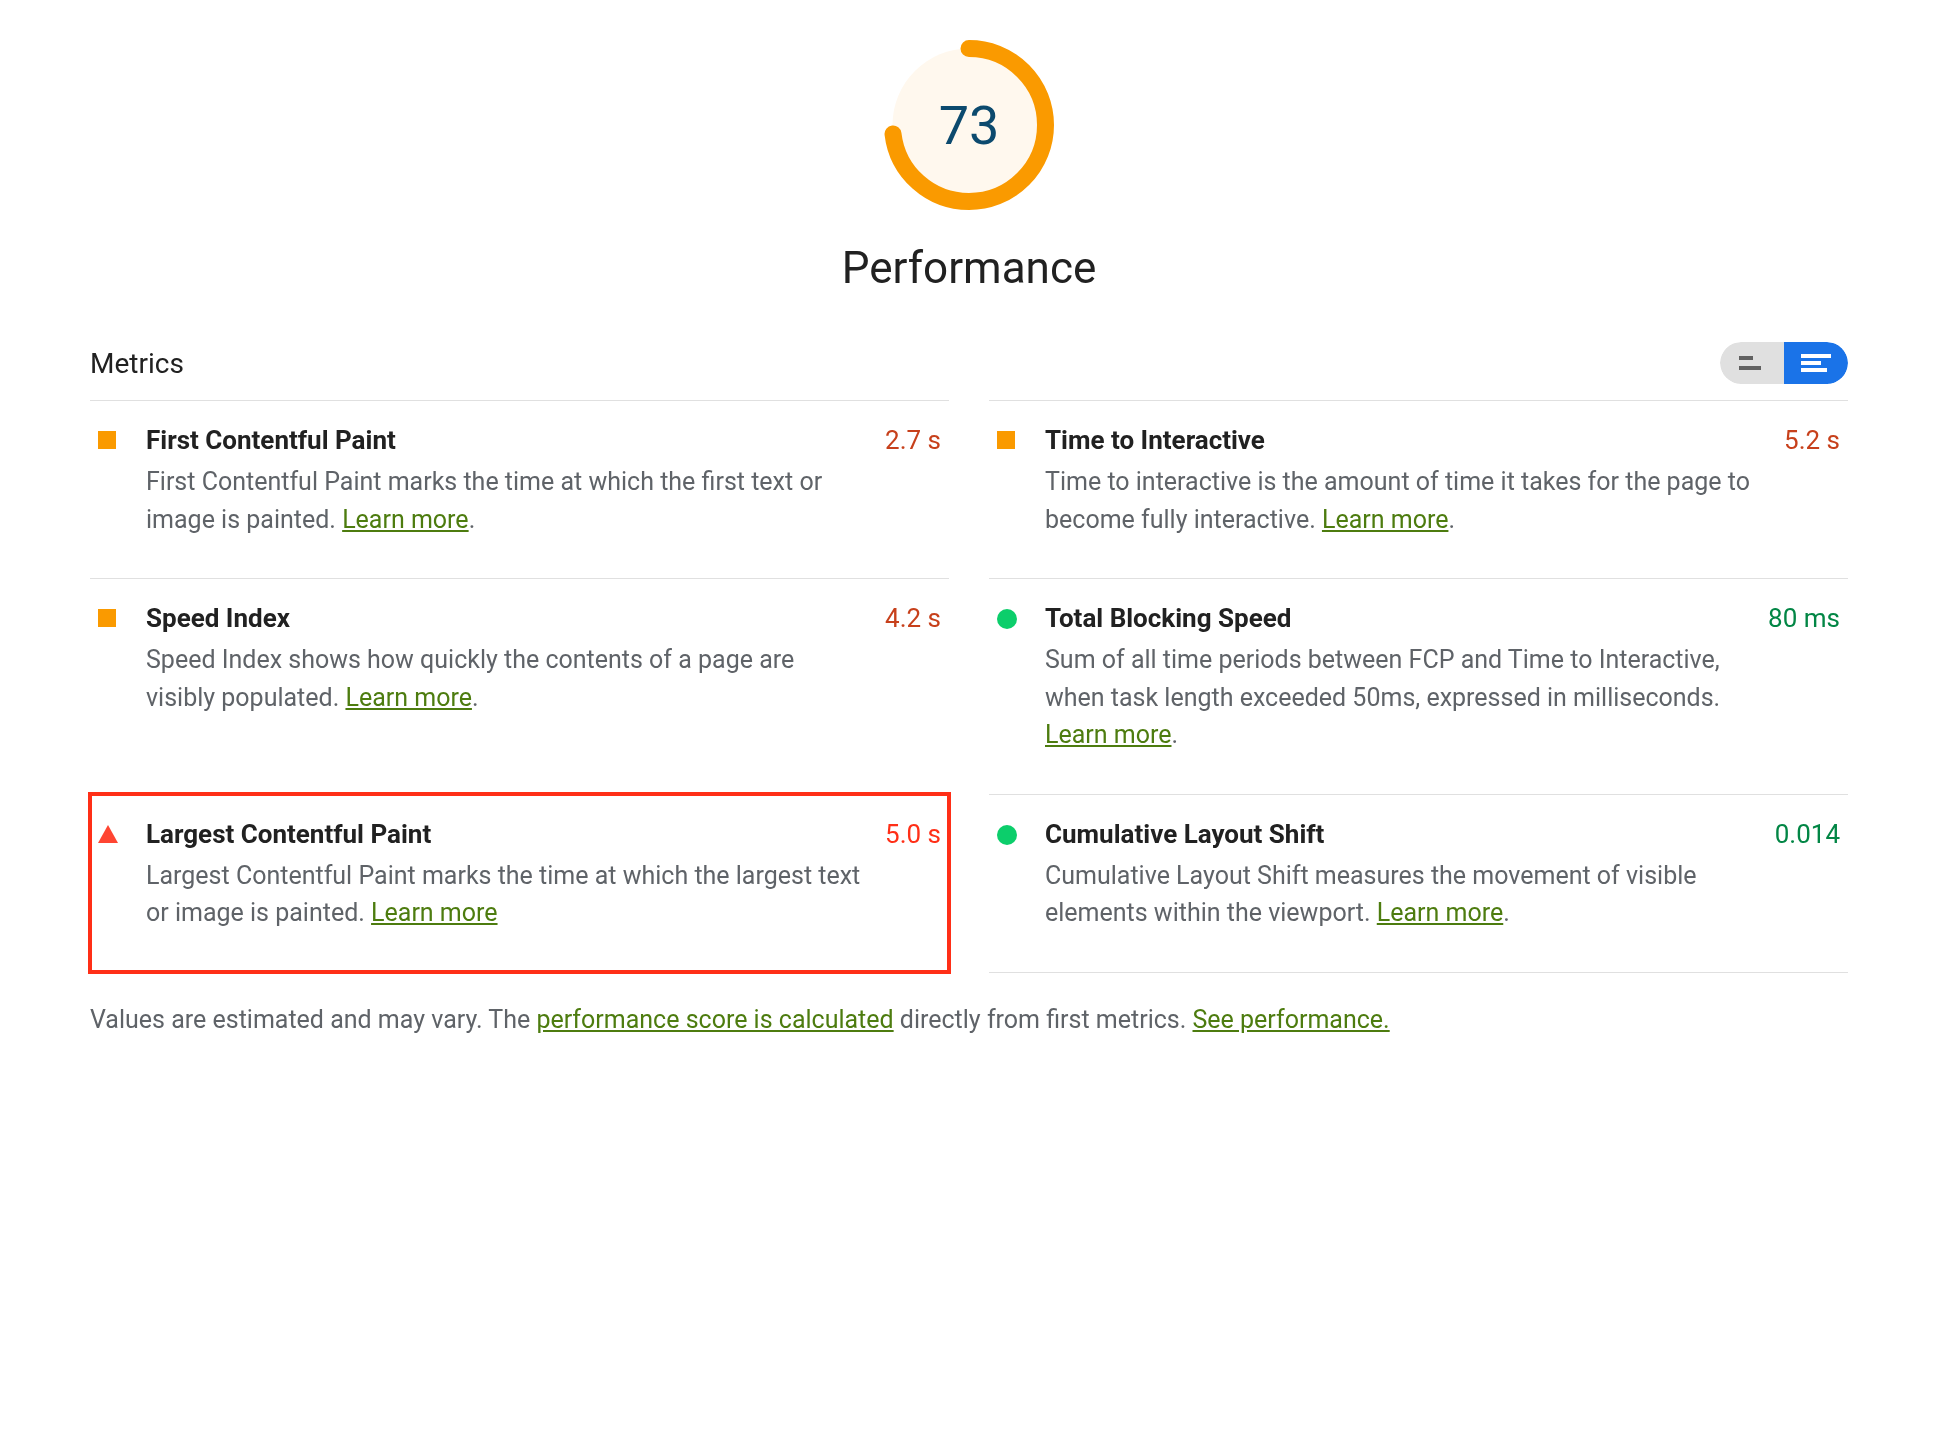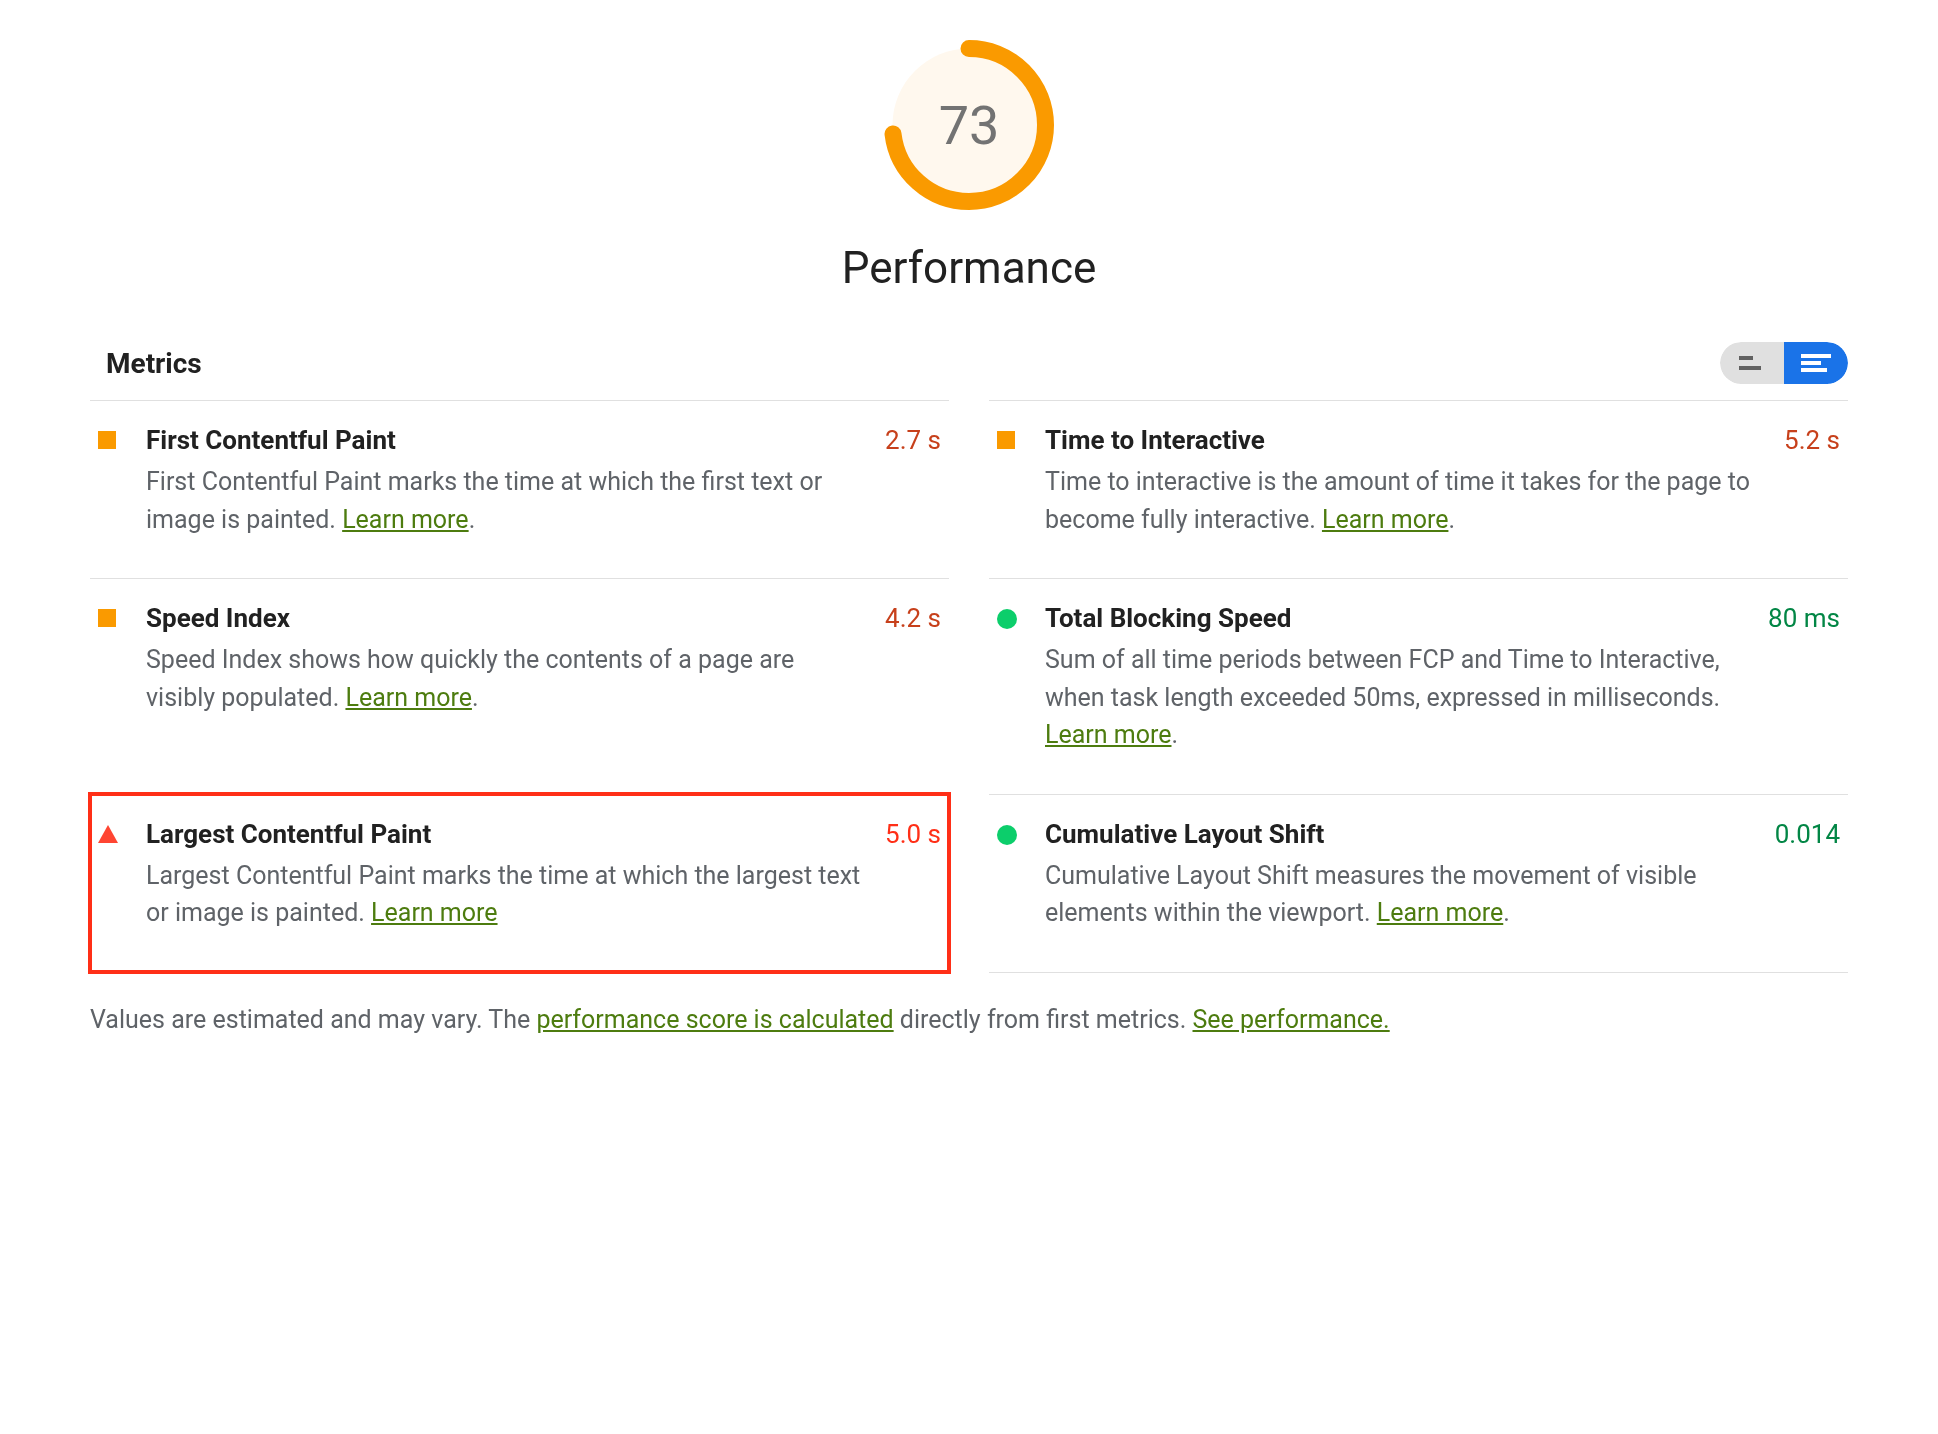--- a/index.html
+++ b/index.html
@@ -2,24 +2,24 @@
 <html><head>
 <meta charset="utf-8">
 <style>
   * { box-sizing: border-box; margin: 0; padding: 0; }
   html, body { font-family: Roboto, "Helvetica Neue", Arial, sans-serif; color: #212121; background:#fff; }
   body { width:1938px; height:1434px; }
   .container { padding: 30px 90px 30px 90px; }
   .gauge-wrap { display:flex; flex-direction:column; align-items:center; margin-top:10px; }
   .gauge { position:relative; width:170px; height:170px; }
   .gauge svg { width:170px; height:170px; }
-  .gauge .score { position:absolute; top:0; left:0; width:100%; height:100%; display:flex; align-items:center; justify-content:center; font-size:54px; font-weight:400; color:#737373; }
+  .gauge .score { position:absolute; top:0; left:0; width:100%; height:100%; display:flex; align-items:center; justify-content:center; font-size:54px; font-weight:400; color:#0c4a6e; }
   .gauge-title { font-size:44px; color:#212121; margin-top:32px; font-weight:400;}
   .metrics-header { display:flex; justify-content:space-between; align-items:center; margin-top:48px; }
-  .metrics-header h2 { font-size:28px; font-weight:700;margin-left:16px; }
+  .metrics-header h2 { font-size:28px; font-weight:400; }
   .view-toggle { display:flex; border-radius:24px; overflow:hidden; height:42px; }
   .view-toggle .btn { width:64px; display:flex; align-items:center; justify-content:center; cursor:pointer; }
   .view-toggle .btn-left { background:#e0e0e0; border-top-left-radius:24px; border-bottom-left-radius:24px; }
   .view-toggle .btn-left svg rect { fill:#616161; }
   .view-toggle .btn-right { background:#1a73e8; border-top-right-radius:24px; border-bottom-right-radius:24px; }
   .view-toggle .btn-right svg rect { fill:#fff; }
   .metrics-grid { display:grid; grid-template-columns:1fr 1fr; column-gap:40px; margin-top:16px; }
   .metric-card { border-top:1px solid #e0e0e0; padding:24px 8px 40px 8px; display:flex; position:relative; }
   .metric-icon { width:24px; flex:0 0 24px; margin-right:24px; margin-top:6px; }
   .icon-square { width:18px; height:18px; background:#fa9a00; }

